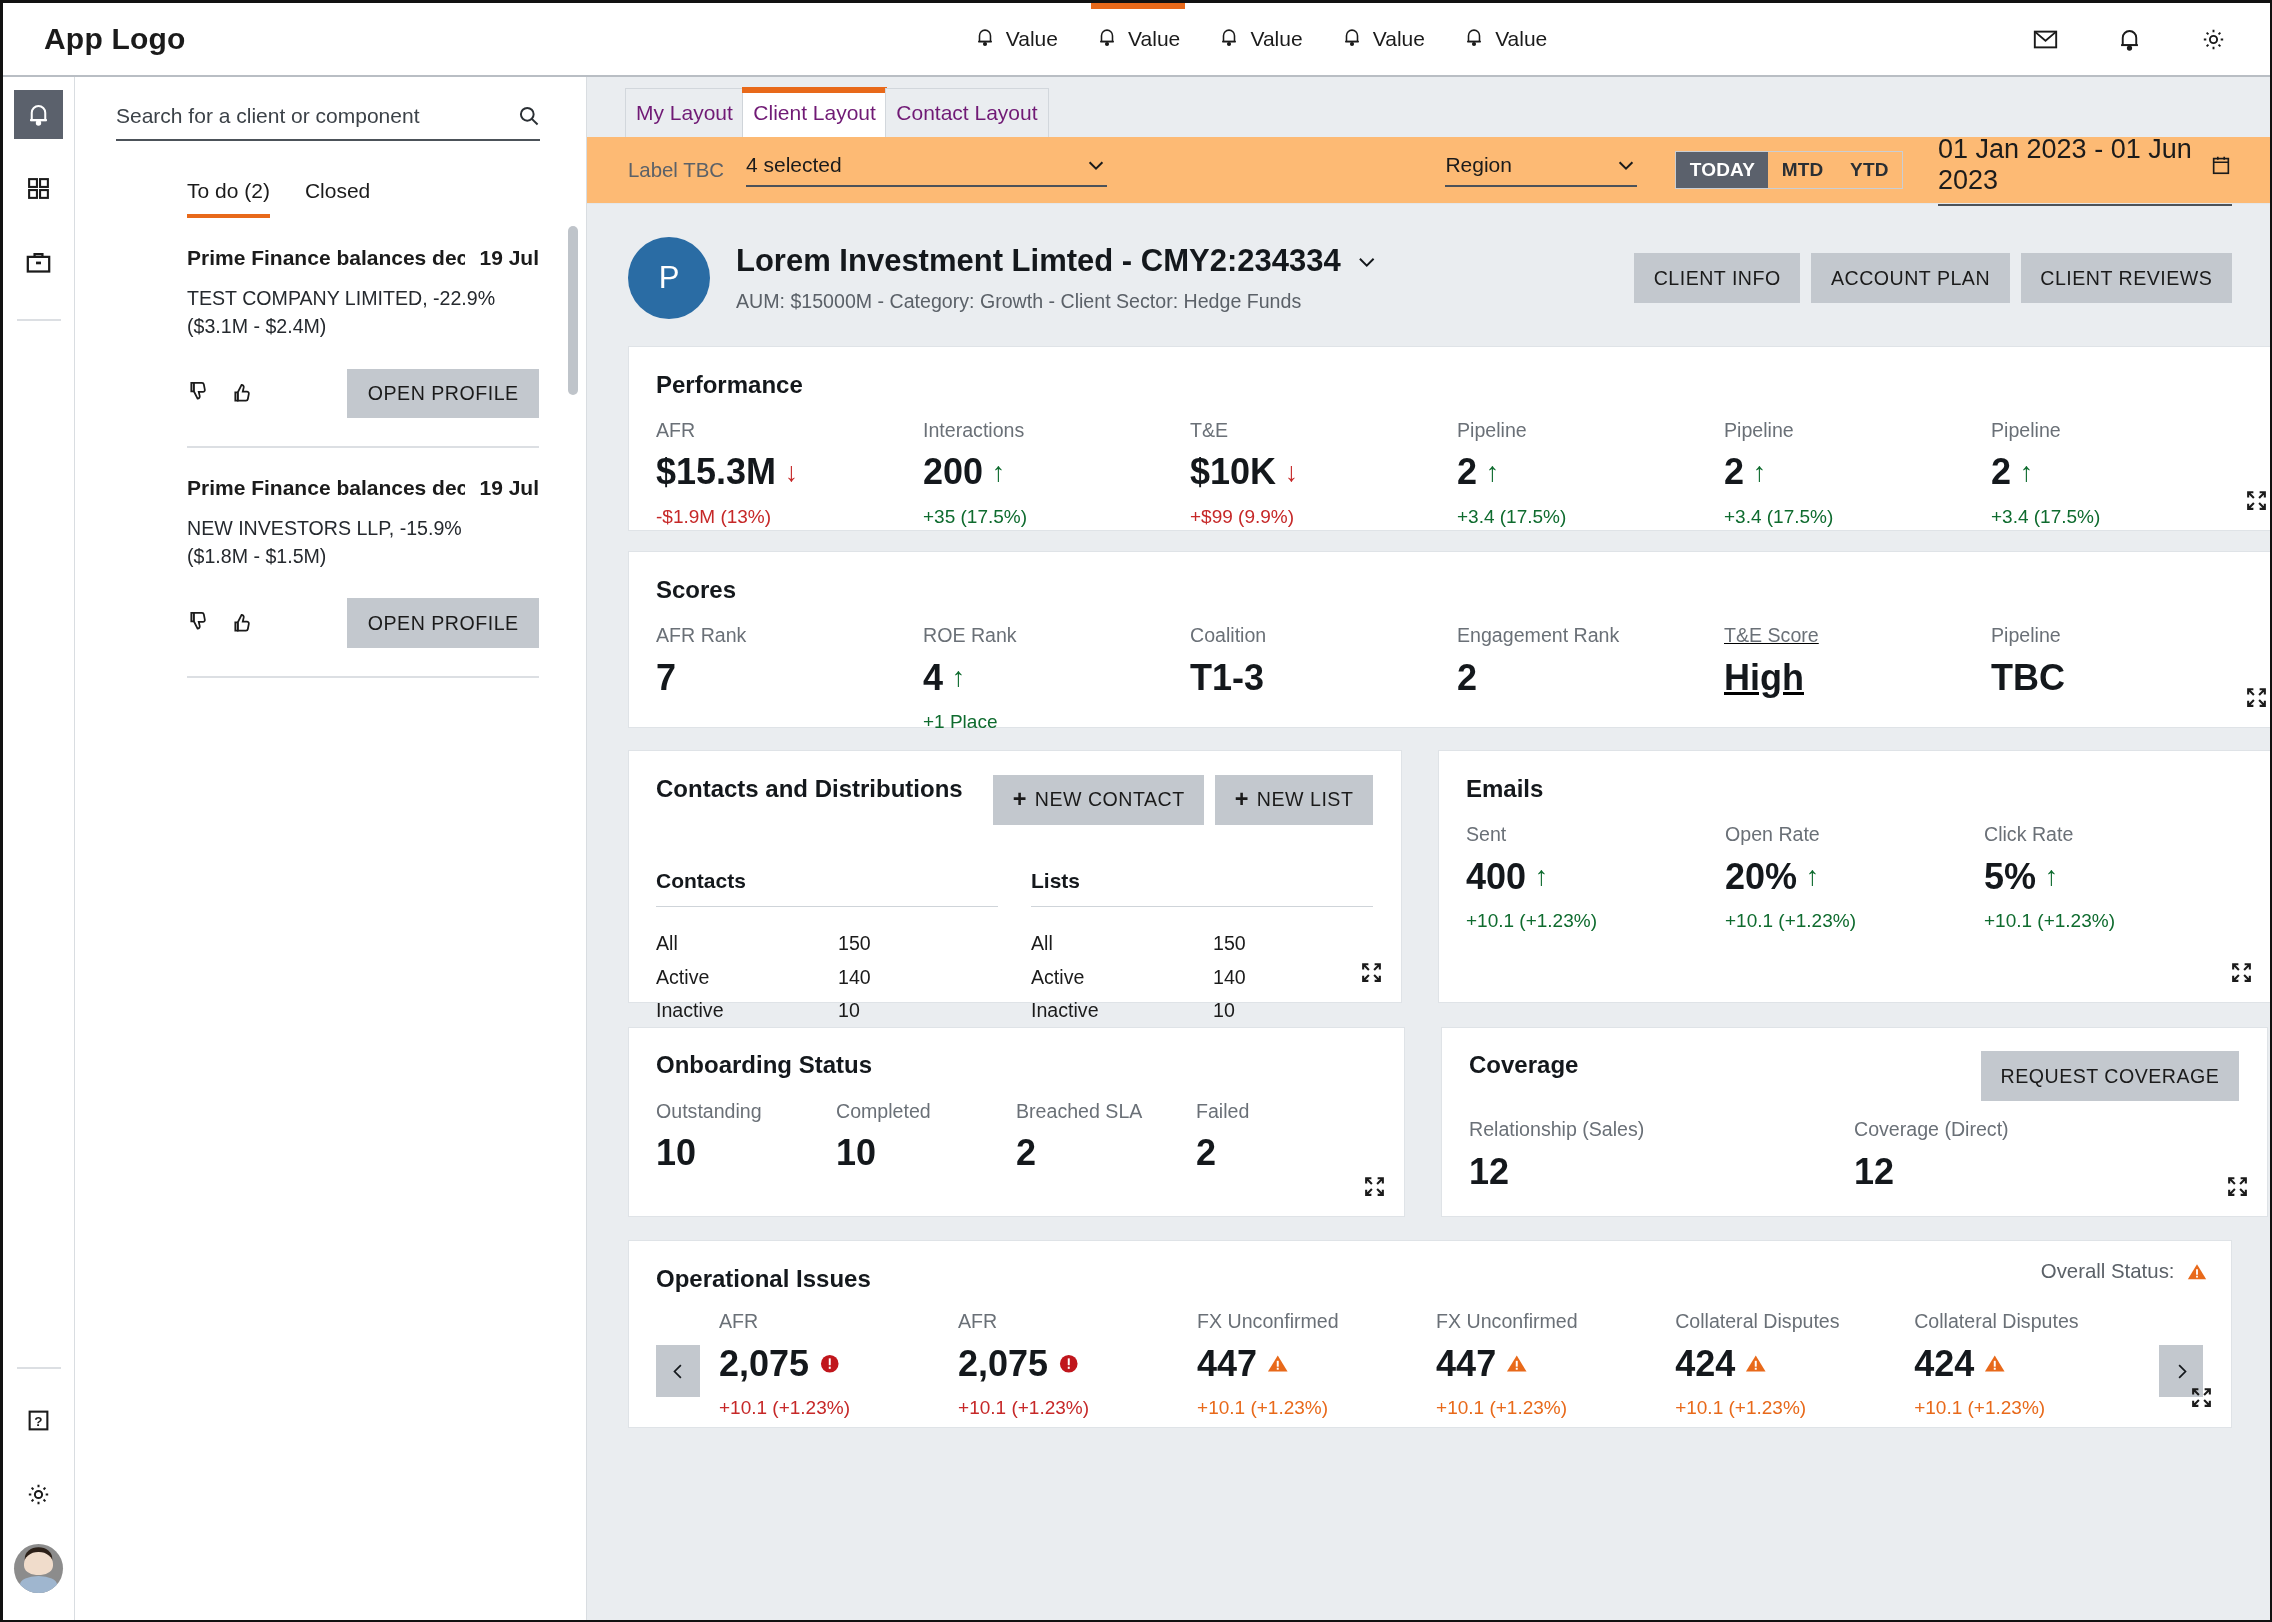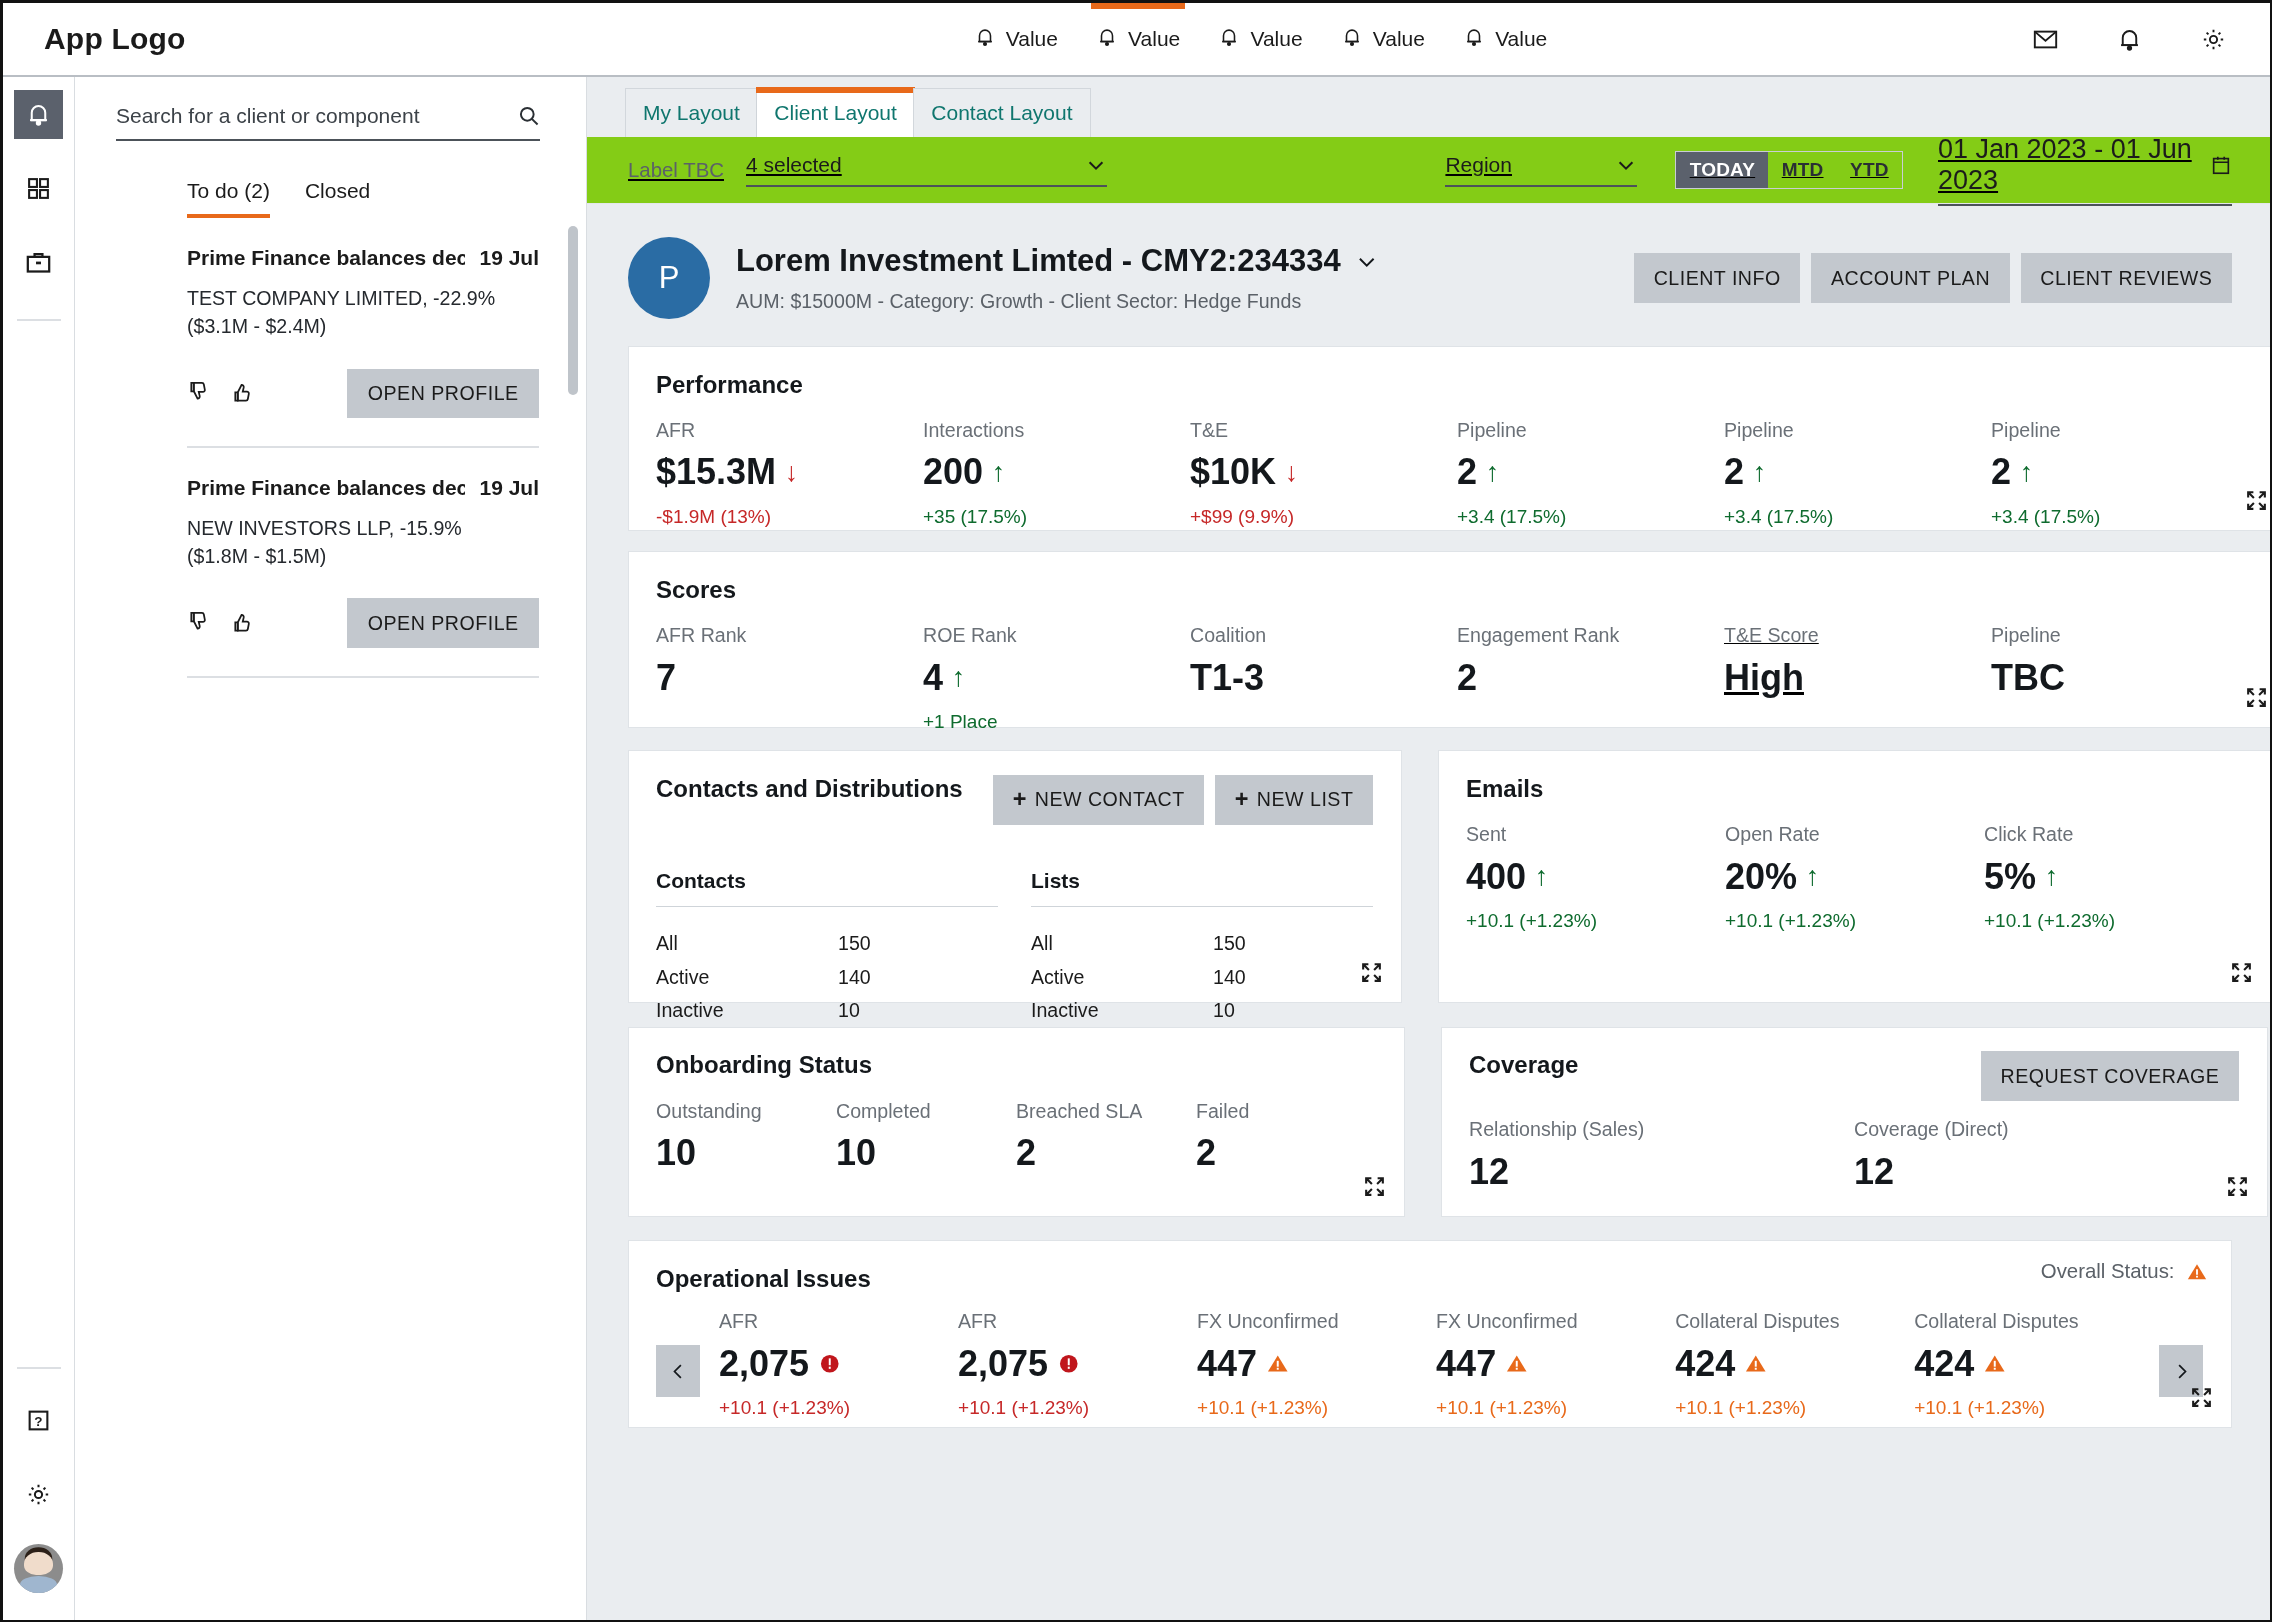--- a/index.html
+++ b/index.html
@@ -116,35 +116,34 @@
   .task-sep { height: 1.6px; background: #dcdfe3; margin: 28px 47px 0 112px; }
   .scroll-thumb {
     position: absolute; right: 7.8px; top: 7.8px; width: 10.2px; height: 169px;
     background: #bfc4ca; border-radius: 5.5px;
   }
 
   
   .main { flex: 1; background: #eaedf0; display: flex; flex-direction: column; min-width: 0; }
   .tabs { display: flex; align-items: flex-end; height: 60px; padding-left: 38px; }
   .tab {
-    padding: 0 17px; height: 49px; display: flex; align-items: center;
-    font-size: 21px; color: #0f766e; cursor: pointer;
+    padding: 0 10px; height: 49px; display: flex; align-items: center;
+    font-size: 21px; color: #701a75; cursor: pointer;
     border: 1.6px solid #d2d7dc; border-bottom: none; background: #eaedf0;
     position: relative; margin-right: -1.6px;
   }
   .tab.active { background: #fff; border-color: #cfd4d9; }
   .tab.active::before { content:""; position:absolute; top:-1.6px; left:-1.6px; right:-1.6px; height:5.5px; background:#e8691a; }
 
   .content { flex: 1; background: #eaedf0; overflow: hidden; padding: 0 0 0 0; }
 
   .filterbar {
-    background: #84cc16; margin: 0; height: 67px;
+    background: #fdba74; margin: 0; height: 67px;
     display: flex; align-items: center; padding: 0 38px 0 41px;
     border-bottom: 1.6px solid #e3e7ea;
-    text-decoration: underline;
   }
   .filt-label { font-size: 20.4px; color: #5b6168; margin-right: 22px; }
   .sel {
     display: flex; align-items: center; justify-content: space-between;
     border-bottom: 2.4px solid #4c5259; padding-bottom: 7.8px; cursor: pointer;
   }
   .sel-txt { font-size: 21px; color: #1b1b1b; }
   .sel-a { width: 361px; }
   .sel-region { width: 192px; margin-left: auto; }
   .seg { display: flex; border: 1.6px solid #c9ced4; margin-left: 38px; height: 38px; }

